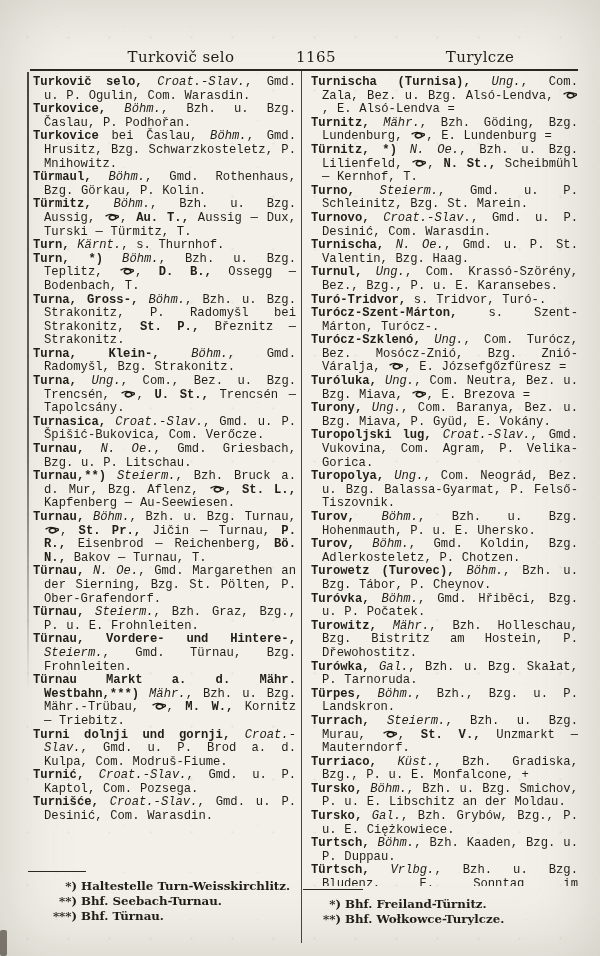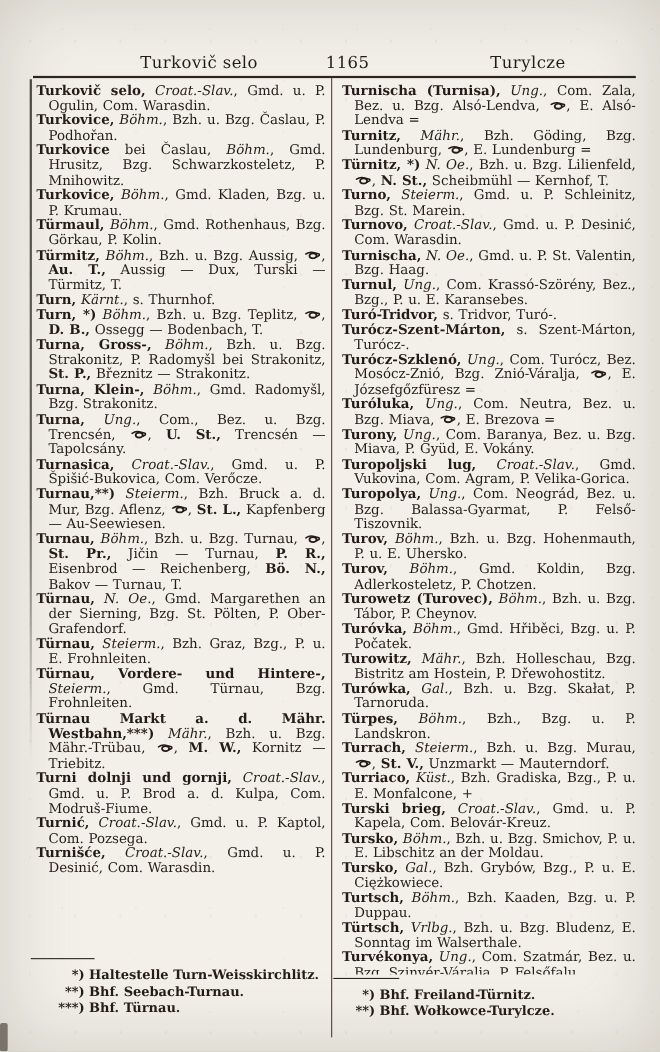--- a/index.html
+++ b/index.html
@@ -16,21 +16,21 @@
   .runhead{position:absolute;top:48px;font-size:15px;letter-spacing:0.4px;transform:translateX(-50%);white-space:nowrap;}
   .rh-left{left:181px;} .rh-page{left:316px;} .rh-right{left:480px;}
   .head-rule{position:absolute;top:69px;left:30px;width:548px;height:2px;background:#2b2620;}
   .col-divider{position:absolute;top:71px;left:301px;width:1px;height:872px;background:rgba(45,38,30,0.85);}
   .left-margin-line{position:absolute;top:72px;left:27px;width:2px;height:620px;
     background:linear-gradient(to bottom, rgba(35,28,22,0.8) 0%, rgba(35,28,22,0.65) 60%, rgba(35,28,22,0) 100%);}
   .corner-smudge{position:absolute;left:0px;top:930px;width:7px;height:26px;background:rgba(40,33,26,0.55);border-radius:2px;}
   .col{position:absolute;top:76px;font-size:12.2px;line-height:13.6px;word-spacing:0.4px;overflow:hidden;}
   .col-left{left:33px;width:263px;height:792px;}
   .col-right{left:311px;width:267px;height:810px;}
-  .entry{margin:0;text-align:justify;text-indent:-11px;padding-left:11px;}
+  .entry{margin:0;text-align:justify;text-indent:-11px;padding-left:11px;font-family:Liberation Mono, monospace;}
   .bd{font-weight:700;}
   .it{font-style:italic;}
   .posthorn{display:inline-block;width:14px;height:8px;margin:0 1px;}
   .posthorn svg{display:block;}
   .fnblock{position:absolute;font-size:11.8px;line-height:15px;font-weight:600;}
   .fn-left{left:33px;top:871px;width:263px;}
   .fn-right{left:311px;top:889px;width:267px;}
   .fn-rule{height:1px;background:#2b2620;margin-bottom:7px;}
   .fn-rule-left{width:58px;margin-left:-5px;}
   .fn-rule-right{width:60px;margin-left:-8px;}
@@ -49,38 +49,38 @@
 
   <div class="head-rule"></div>
   <div class="col-divider"></div>
   <div class="left-margin-line"></div>
   <div class="corner-smudge"></div>
 
   <div class="col col-left" id="col-left">
       <p class="entry"><span class="bd">Turkovič selo,</span><span class="it"> Croat.-Slav.</span><span class="tx">, Gmd. u. P. Ogulin, Com. Warasdin.</span></p>
       <p class="entry"><span class="bd">Turkovice,</span><span class="it"> Böhm.</span><span class="tx">, Bzh. u. Bzg. Časlau, P. Podhořan.</span></p>
       <p class="entry"><span class="bd">Turkovice</span><span class="tx"> bei Časlau,</span><span class="it"> Böhm.</span><span class="tx">, Gmd. Hrusitz, Bzg. Schwarzkosteletz, P. Mnihowitz.</span></p>
-      <p class="entry"><span class="bd">Turkovice,</span><span class="it"> Böhm.</span><span class="tx">, Gmd. Kladen, Bzg. u. P. Krumau.</span></p>
       <p class="entry"><span class="bd">Türmaul,</span><span class="it"> Böhm.</span><span class="tx">, Gmd. Rothenhaus, Bzg. Görkau, P. Kolin.</span></p>
       <p class="entry"><span class="bd">Türmitz,</span><span class="it"> Böhm.</span><span class="tx">, Bzh. u. Bzg. Aussig, </span><span class="posthorn"><svg viewBox="0 0 26 14" width="14" height="8" aria-hidden="true">
             <ellipse cx="14" cy="8" rx="6" ry="4.3" fill="none" stroke="#221d17" stroke-width="3"></ellipse>
             <path d="M2 5 Q8 1 14 2.5 L24 5 Q26 6 24.5 7.5 L20 10" fill="none" stroke="#221d17" stroke-width="2.6" stroke-linecap="round"></path>
           </svg></span><span class="tx">, </span><span class="bd">Au. T.,</span><span class="tx"> Aussig — Dux, Turski — Türmitz, T.</span></p>
       <p class="entry"><span class="bd">Turn,</span><span class="it"> Kärnt.</span><span class="tx">, s. Thurnhof.</span></p>
       <p class="entry"><span class="bd">Turn, *)</span><span class="it"> Böhm.</span><span class="tx">, Bzh. u. Bzg. Teplitz, </span><span class="posthorn"><svg viewBox="0 0 26 14" width="14" height="8" aria-hidden="true">
             <ellipse cx="14" cy="8" rx="6" ry="4.3" fill="none" stroke="#221d17" stroke-width="3"></ellipse>
             <path d="M2 5 Q8 1 14 2.5 L24 5 Q26 6 24.5 7.5 L20 10" fill="none" stroke="#221d17" stroke-width="2.6" stroke-linecap="round"></path>
           </svg></span><span class="tx">, </span><span class="bd">D. B.,</span><span class="tx"> Ossegg — Bodenbach, T.</span></p>
       <p class="entry"><span class="bd">Turna, Gross-,</span><span class="it"> Böhm.</span><span class="tx">, Bzh. u. Bzg. Strakonitz, P. Radomyšl bei Strakonitz, </span><span class="bd">St. P.,</span><span class="tx"> Březnitz — Strakonitz.</span></p>
       <p class="entry"><span class="bd">Turna, Klein-,</span><span class="it"> Böhm.</span><span class="tx">, Gmd. Radomyšl, Bzg. Strakonitz.</span></p>
       <p class="entry"><span class="bd">Turna,</span><span class="it"> Ung.</span><span class="tx">, Com., Bez. u. Bzg. Trencsén, </span><span class="posthorn"><svg viewBox="0 0 26 14" width="14" height="8" aria-hidden="true">
             <ellipse cx="14" cy="8" rx="6" ry="4.3" fill="none" stroke="#221d17" stroke-width="3"></ellipse>
             <path d="M2 5 Q8 1 14 2.5 L24 5 Q26 6 24.5 7.5 L20 10" fill="none" stroke="#221d17" stroke-width="2.6" stroke-linecap="round"></path>
           </svg></span><span class="tx">, </span><span class="bd">U. St.,</span><span class="tx"> Trencsén — Tapolcsány.</span></p>
       <p class="entry"><span class="bd">Turnasica,</span><span class="it"> Croat.-Slav.</span><span class="tx">, Gmd. u. P. Špišić-Bukovica, Com. Verőcze.</span></p>
+      <p class="entry"><span class="bd">Turnau,</span><span class="it"> N. Oe.</span><span class="tx">, Gmd. Griesbach, Bzg. u. P. Litschau.</span></p>
       <p class="entry"><span class="bd">Turnau,**)</span><span class="it"> Steierm.</span><span class="tx">, Bzh. Bruck a. d. Mur, Bzg. Aflenz, </span><span class="posthorn"><svg viewBox="0 0 26 14" width="14" height="8" aria-hidden="true">
             <ellipse cx="14" cy="8" rx="6" ry="4.3" fill="none" stroke="#221d17" stroke-width="3"></ellipse>
             <path d="M2 5 Q8 1 14 2.5 L24 5 Q26 6 24.5 7.5 L20 10" fill="none" stroke="#221d17" stroke-width="2.6" stroke-linecap="round"></path>
           </svg></span><span class="tx">, </span><span class="bd">St. L.,</span><span class="tx"> Kapfenberg — Au-Seewiesen.</span></p>
       <p class="entry"><span class="bd">Turnau,</span><span class="it"> Böhm.</span><span class="tx">, Bzh. u. Bzg. Turnau, </span><span class="posthorn"><svg viewBox="0 0 26 14" width="14" height="8" aria-hidden="true">
             <ellipse cx="14" cy="8" rx="6" ry="4.3" fill="none" stroke="#221d17" stroke-width="3"></ellipse>
             <path d="M2 5 Q8 1 14 2.5 L24 5 Q26 6 24.5 7.5 L20 10" fill="none" stroke="#221d17" stroke-width="2.6" stroke-linecap="round"></path>
           </svg></span><span class="tx">, </span><span class="bd">St. Pr.,</span><span class="tx"> Jičin — Turnau, </span><span class="bd">P. R.,</span><span class="tx"> Eisenbrod — Reichenberg, </span><span class="bd">Bö. N.,</span><span class="tx"> Bakov — Turnau, T.</span></p>
       <p class="entry"><span class="bd">Türnau,</span><span class="it"> N. Oe.</span><span class="tx">, Gmd. Margarethen an der Sierning, Bzg. St. Pölten, P. Ober-Grafendorf.</span></p>
       <p class="entry"><span class="bd">Türnau,</span><span class="it"> Steierm.</span><span class="tx">, Bzh. Graz, Bzg., P. u. E. Frohnleiten.</span></p>
@@ -128,21 +128,20 @@
       <p class="entry"><span class="bd">Turowetz (Turovec),</span><span class="it"> Böhm.</span><span class="tx">, Bzh. u. Bzg. Tábor, P. Cheynov.</span></p>
       <p class="entry"><span class="bd">Turóvka,</span><span class="it"> Böhm.</span><span class="tx">, Gmd. Hřiběci, Bzg. u. P. Počatek.</span></p>
       <p class="entry"><span class="bd">Turowitz,</span><span class="it"> Mähr.</span><span class="tx">, Bzh. Holleschau, Bzg. Bistritz am Hostein, P. Dřewohostitz.</span></p>
       <p class="entry"><span class="bd">Turówka,</span><span class="it"> Gal.</span><span class="tx">, Bzh. u. Bzg. Skałat, P. Tarnoruda.</span></p>
       <p class="entry"><span class="bd">Türpes,</span><span class="it"> Böhm.</span><span class="tx">, Bzh., Bzg. u. P. Landskron.</span></p>
       <p class="entry"><span class="bd">Turrach,</span><span class="it"> Steierm.</span><span class="tx">, Bzh. u. Bzg. Murau, </span><span class="posthorn"><svg viewBox="0 0 26 14" width="14" height="8" aria-hidden="true">
             <ellipse cx="14" cy="8" rx="6" ry="4.3" fill="none" stroke="#221d17" stroke-width="3"></ellipse>
             <path d="M2 5 Q8 1 14 2.5 L24 5 Q26 6 24.5 7.5 L20 10" fill="none" stroke="#221d17" stroke-width="2.6" stroke-linecap="round"></path>
           </svg></span><span class="tx">, </span><span class="bd">St. V.,</span><span class="tx"> Unzmarkt — Mauterndorf.</span></p>
       <p class="entry"><span class="bd">Turriaco,</span><span class="it"> Küst.</span><span class="tx">, Bzh. Gradiska, Bzg., P. u. E. Monfalcone, +</span></p>
-      <p class="entry"><span class="bd">Turski brieg,</span><span class="it"> Croat.-Slav.</span><span class="tx">, Gmd. u. P. Kapela, Com. Belovár-Kreuz.</span></p>
       <p class="entry"><span class="bd">Tursko,</span><span class="it"> Böhm.</span><span class="tx">, Bzh. u. Bzg. Smichov, P. u. E. Libschitz an der Moldau.</span></p>
       <p class="entry"><span class="bd">Tursko,</span><span class="it"> Gal.</span><span class="tx">, Bzh. Grybów, Bzg., P. u. E. Ciężkowiece.</span></p>
       <p class="entry"><span class="bd">Turtsch,</span><span class="it"> Böhm.</span><span class="tx">, Bzh. Kaaden, Bzg. u. P. Duppau.</span></p>
       <p class="entry"><span class="bd">Türtsch,</span><span class="it"> Vrlbg.</span><span class="tx">, Bzh. u. Bzg. Bludenz, E. Sonntag im Walserthale.</span></p>
       <p class="entry"><span class="bd">Turvékonya,</span><span class="it"> Ung.</span><span class="tx">, Com. Szatmár, Bez. u. Bzg. Szinyér-Váralja, P. Felsőfalu.</span></p>
     </div>
 
   <div class="fnblock fn-left" id="fn-left">
     <div class="fn-rule fn-rule-left"></div>
   <p class="footnote">

